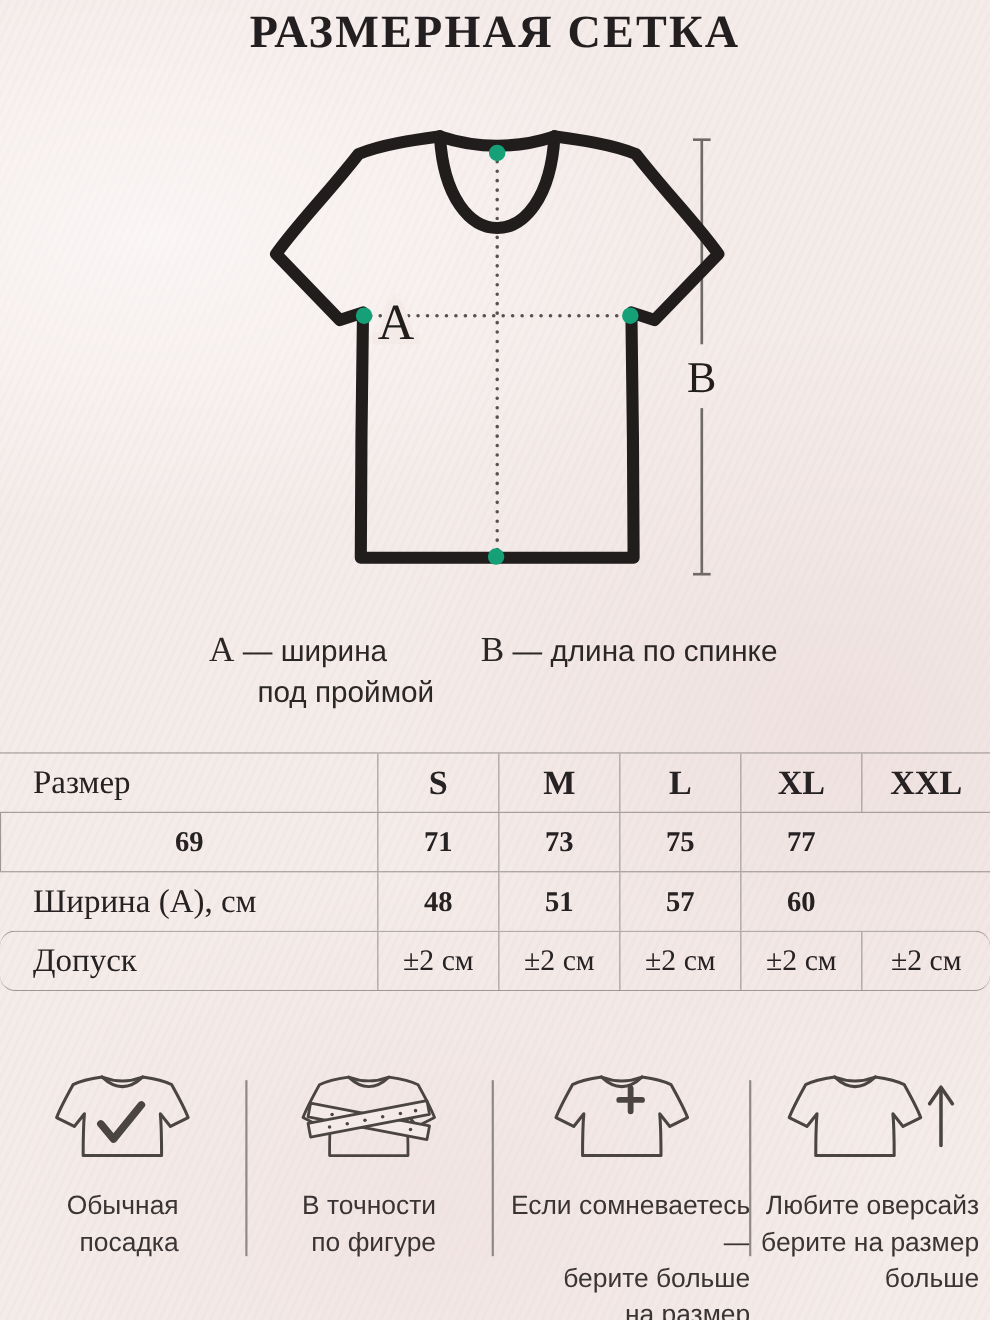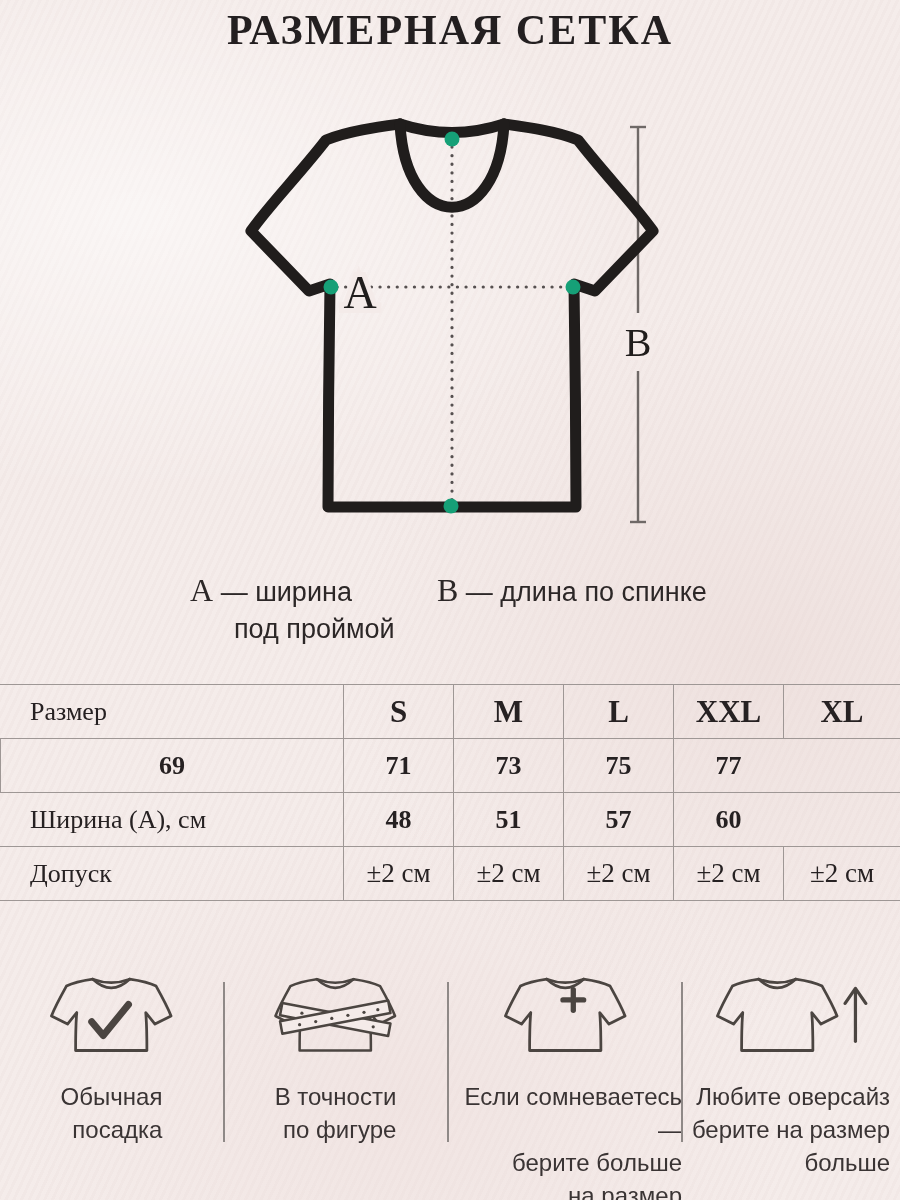--- a/index.html
+++ b/index.html
@@ -31,24 +31,24 @@
   .legend .serif-letter{font-family:"Liberation Serif", serif;font-size:32px;}
   .legend-a{left:190px;}
   .legend-b{left:437px;}
   .legend .line2{margin-left:44px;}
 
   .size-table{position:absolute;left:0;top:684px;width:900px;}
   .t-row{
     display:grid;grid-template-columns:343px 110px 110px 110px 110px 1fr;
     height:53px;border-top:1px solid var(--line);
   }
-  .t-row:last-child{border-bottom:1px solid var(--line);}
+  .t-row:last-child{border-bottom:1px solid var(--line);border-radius:14px;}
   .t-cell{display:flex;align-items:center;justify-content:center;font-size:29px;}
   .t-cell.v{border-left:1px solid var(--line);}
-  .t-cell.label{justify-content:flex-start;padding-left:30px;font-size:26px;}
+  .t-cell.label{justify-content:flex-start;padding-left:30px;font-size:30px;}
   .t-row.head .t-cell.v{font-weight:700;font-size:31px;}
   .t-row.values .t-cell.v{font-weight:700;font-size:26px;}
   .t-row.tolerance .t-cell.v{font-size:27px;}
 
   .fits{position:absolute;left:0;top:966px;width:900px;display:grid;grid-template-columns:223px 225px 234px 218px;}
   .fit{display:flex;flex-direction:column;align-items:center;}
   .fit-icon{height:100px;display:flex;align-items:center;justify-content:center;}
   .fit-caption{
     margin-top:14px;text-align:right;
     font-family:"Liberation Sans", sans-serif;font-size:24px;line-height:33px;color:var(--cap);
@@ -111,22 +111,22 @@
   <div class="legend legend-b">
     <div><span class="serif-letter">В</span> <span>— длина по спинке</span></div>
   </div>
 
   <div class="size-table">
     <div class="t-row head">
       <div class="t-cell label">Размер</div>
       <div class="t-cell v">S</div>
       <div class="t-cell v">M</div>
       <div class="t-cell v">L</div>
+      <div class="t-cell v">XL</div>
       <div class="t-cell v">XXL</div>
-      <div class="t-cell v">XL</div>
     </div>
     <div class="t-row values">
       <div class="t-cell v">69</div>
       <div class="t-cell v">71</div>
       <div class="t-cell v">73</div>
       <div class="t-cell v">75</div>
       <div class="t-cell v">77</div>
     </div>
     <div class="t-row values">
       <div class="t-cell label">Ширина (А), см</div>

